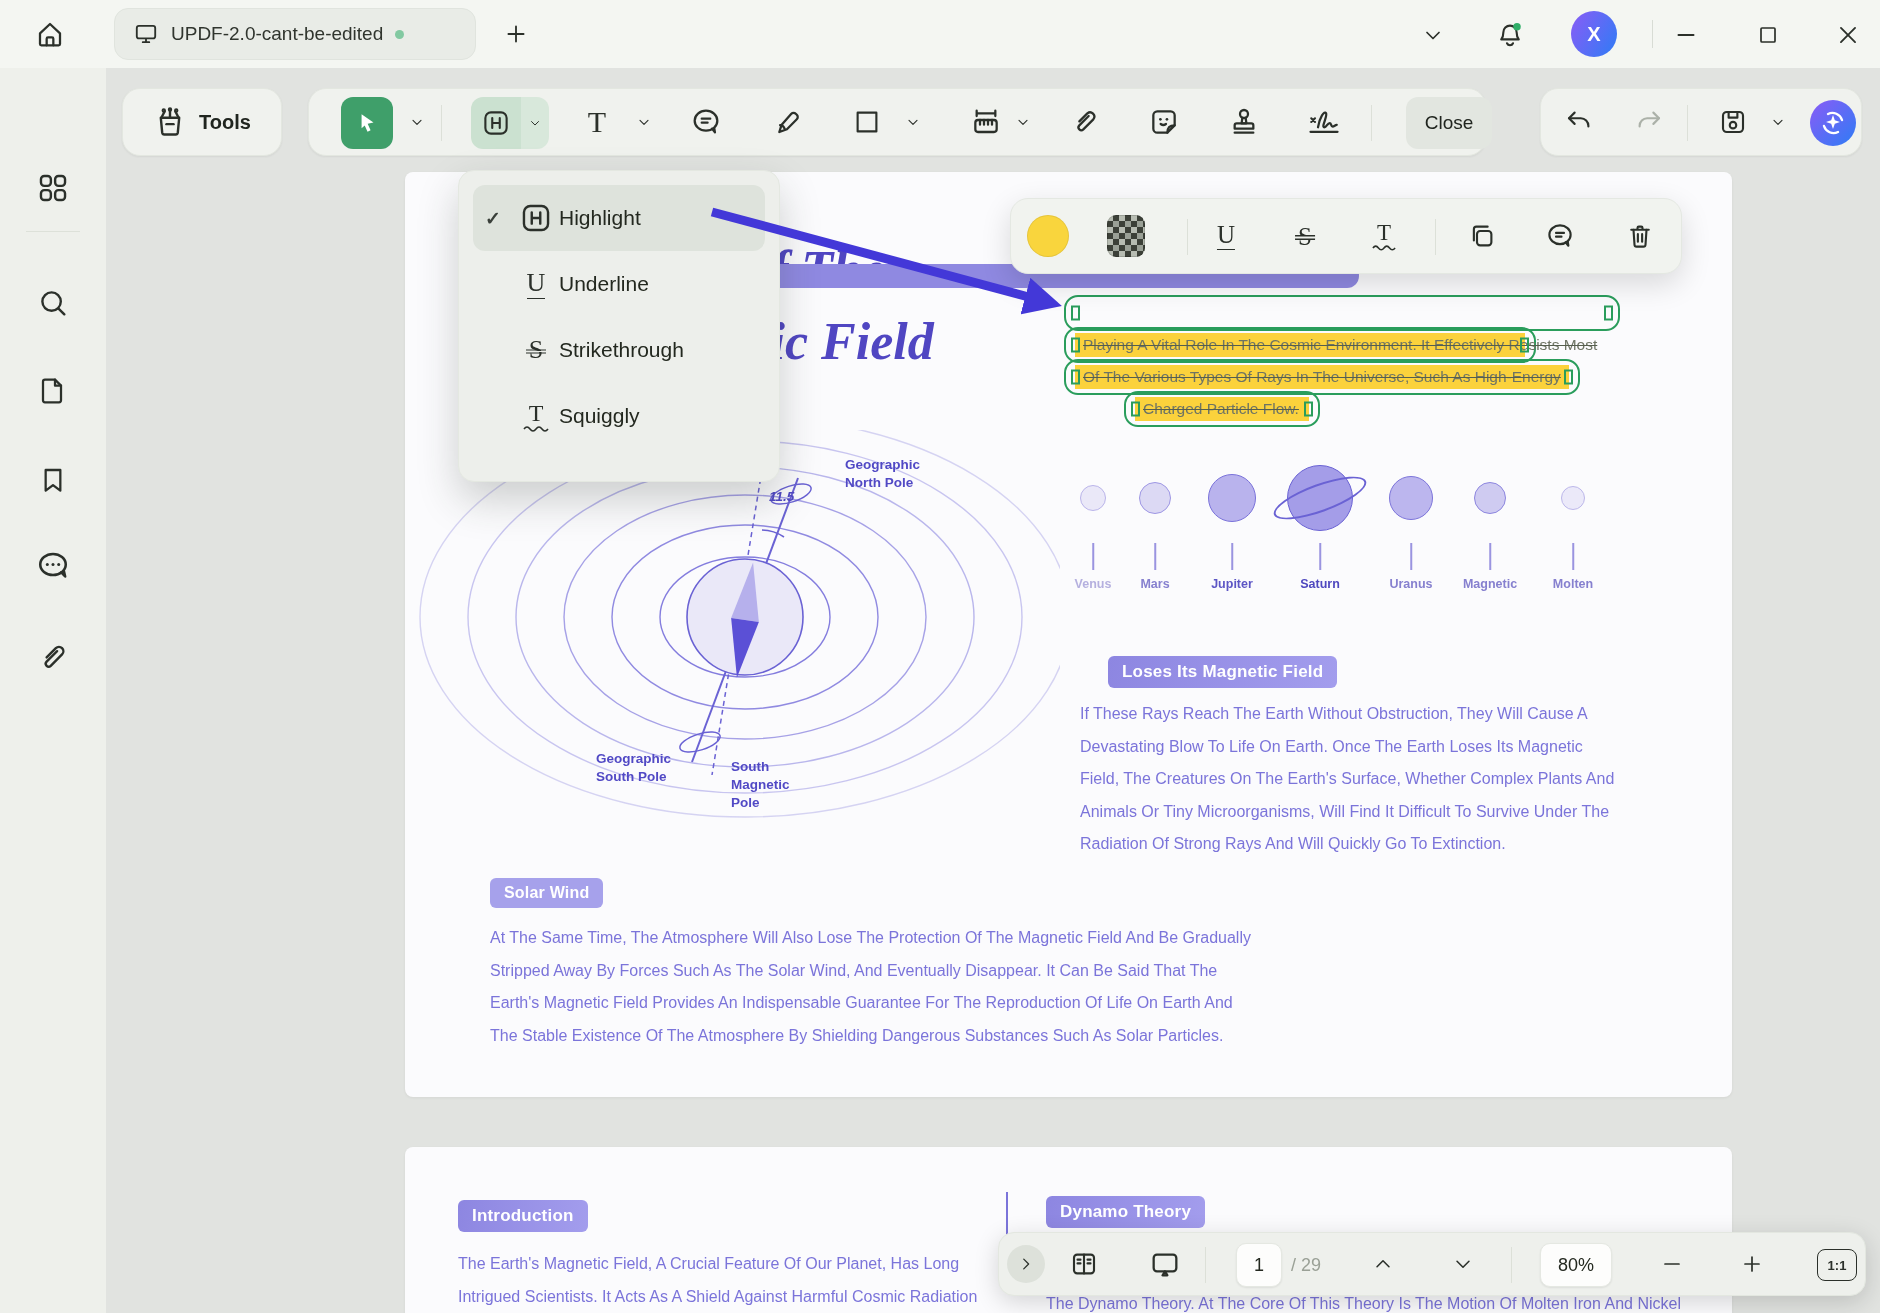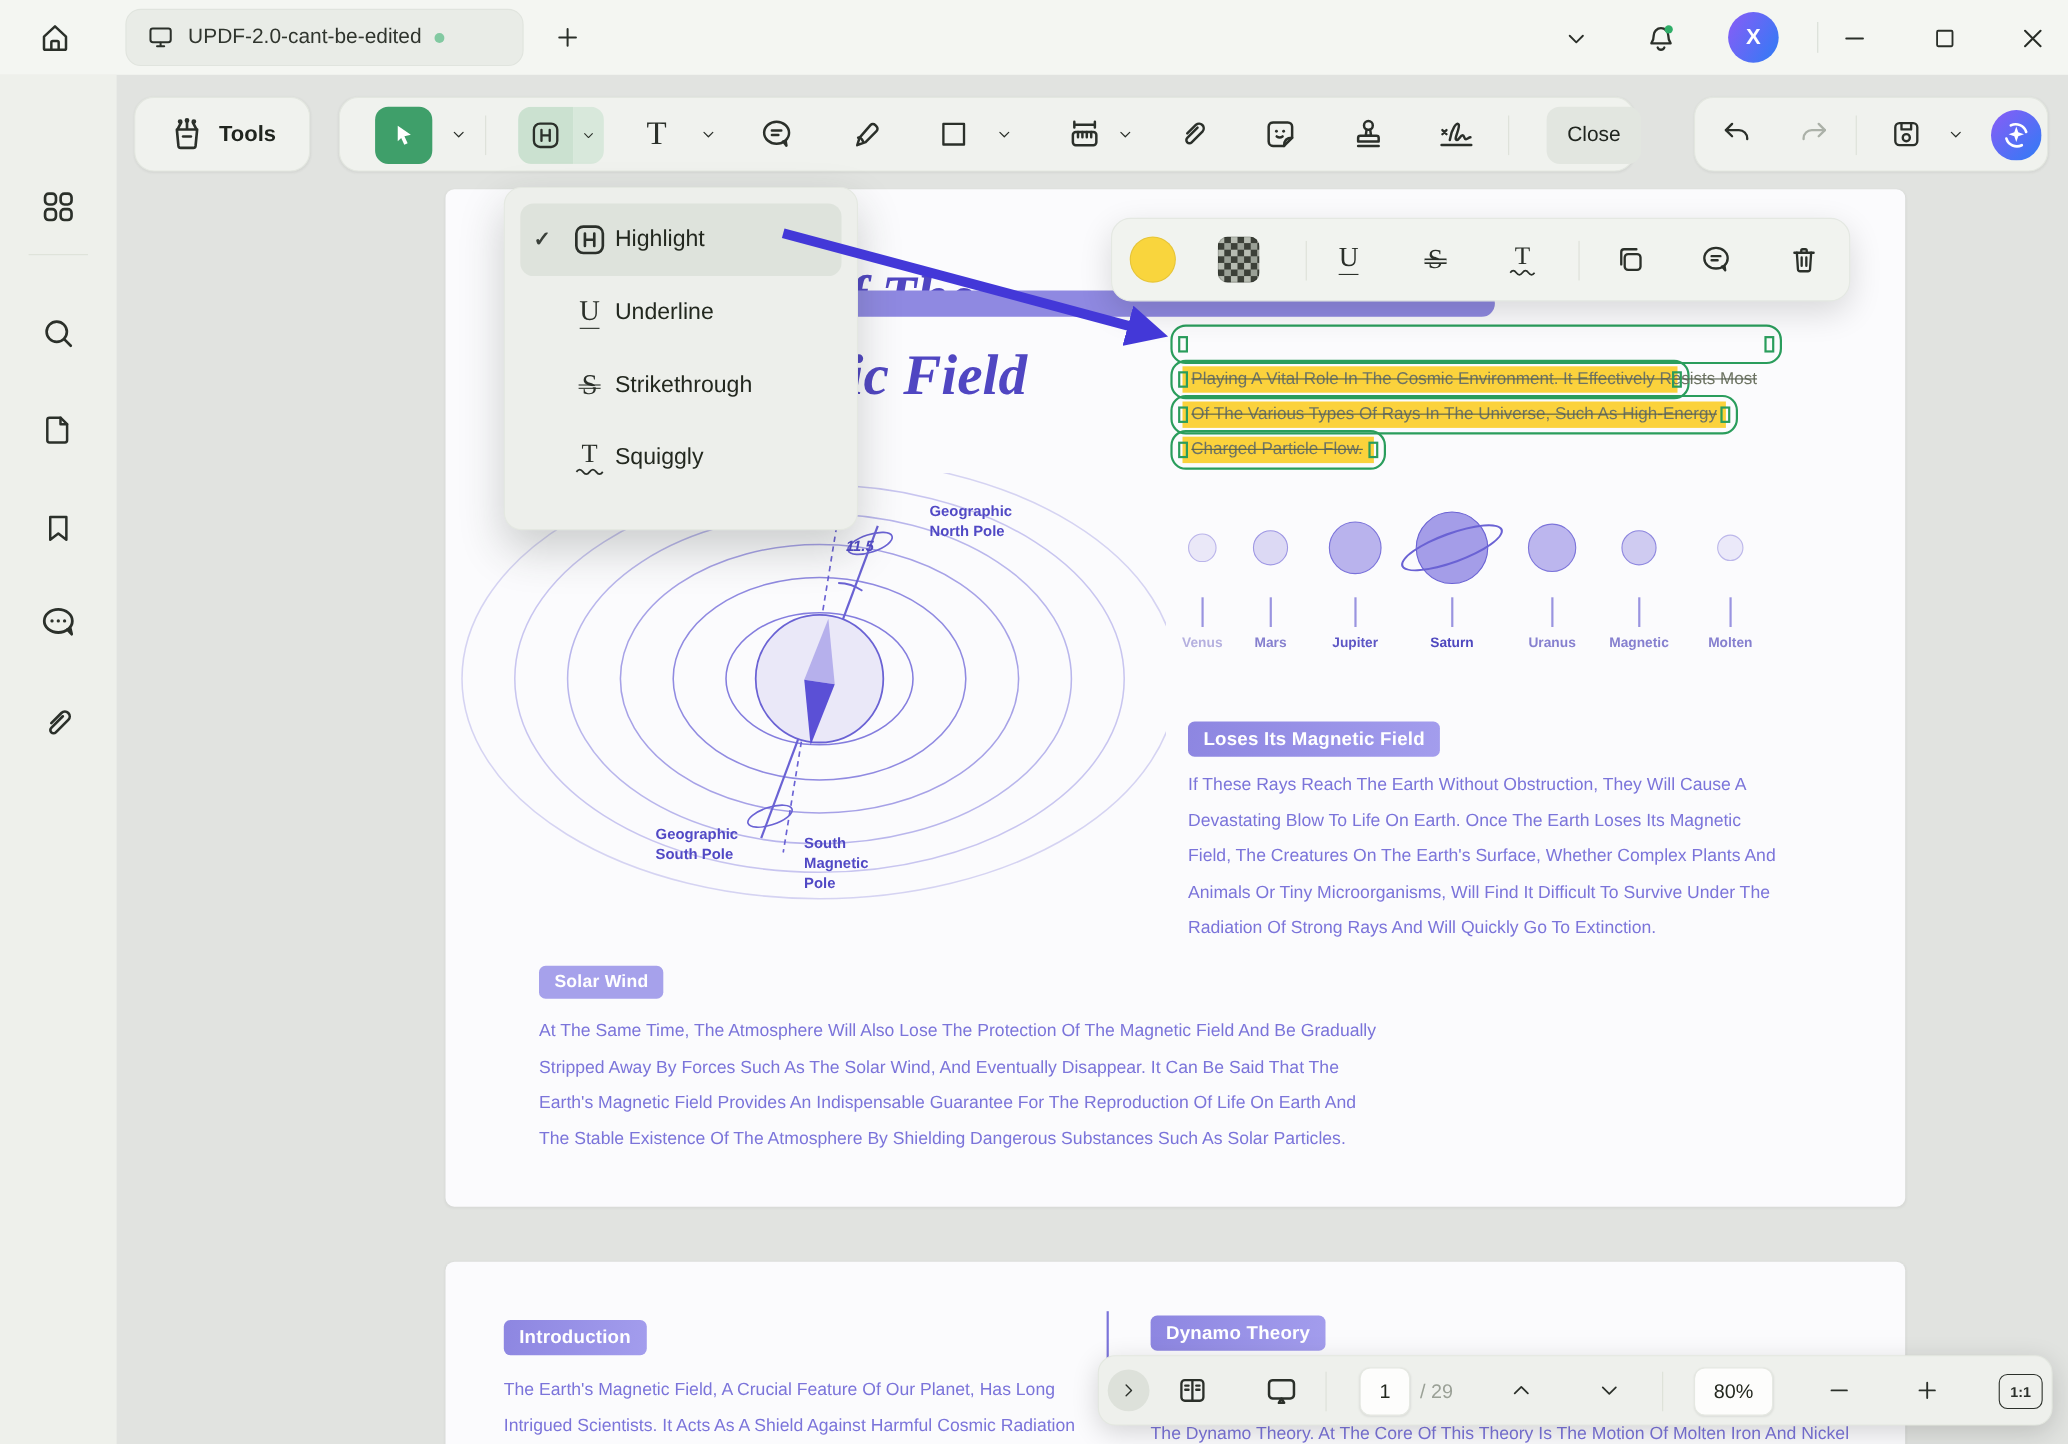--- a/index.html
+++ b/index.html
@@ -426,21 +426,21 @@
   <div class="hd l"></div>
     <div class="hd r"></div>
 </div>
 <div class="hl" style="left:1064px; top:359px; width:516px; height:36px;">
   <div class="y">
       <span>Of The Various Types Of Rays In The Universe, Such As High-Energy</span>
     </div>
   <div class="hd l"></div>
     <div class="hd r"></div>
 </div>
-<div class="hl" style="left:1064px; top:391px; width:196px; height:36px;">
+<div class="hl" style="left:1124px; top:391px; width:196px; height:36px;">
   <div class="y">
       <span>Charged Particle Flow.</span>
     </div>
   <div class="hd l"></div>
     <div class="hd r"></div>
 </div>
 
 <div id="anno-bar">
   <div class="ab" style="left:37px;">
       <div id="swatch"></div>
@@ -547,21 +547,21 @@
       <div class="tick"></div>
       <div class="plabel">Magnetic</div>
     </div>
   <div class="planet p6" style="left:513px;">
       <div class="ball" style="top:43px;"></div>
       <div class="tick"></div>
       <div class="plabel">Molten</div>
     </div>
 </div>
 
-<div class="badge" style="left:1080px; top:656px;">Loses Its Magnetic Field</div>
+<div class="badge" style="left:1108px; top:656px;">Loses Its Magnetic Field</div>
 <div class="para" style="left:1080px; top:698px; width:560px;">If These Rays Reach The Earth Without Obstruction, They Will Cause A
 Devastating Blow To Life On Earth. Once The Earth Loses Its Magnetic
 Field, The Creatures On The Earth's Surface, Whether Complex Plants And
 Animals Or Tiny Microorganisms, Will Find It Difficult To Survive Under The
 Radiation Of Strong Rays And Will Quickly Go To Extinction.</div>
 
 <div class="badge" style="left:490px; top:878px; background:#a6a1eb; font-size:16px; height:30px; line-height:30px;">Solar Wind</div>
 <div class="para" style="left:490px; top:922px; width:790px;">At The Same Time, The Atmosphere Will Also Lose The Protection Of The Magnetic Field And Be Gradually
 Stripped Away By Forces Such As The Solar Wind, And Eventually Disappear. It Can Be Said That The
 Earth's Magnetic Field Provides An Indispensable Guarantee For The Reproduction Of Life On Earth And

